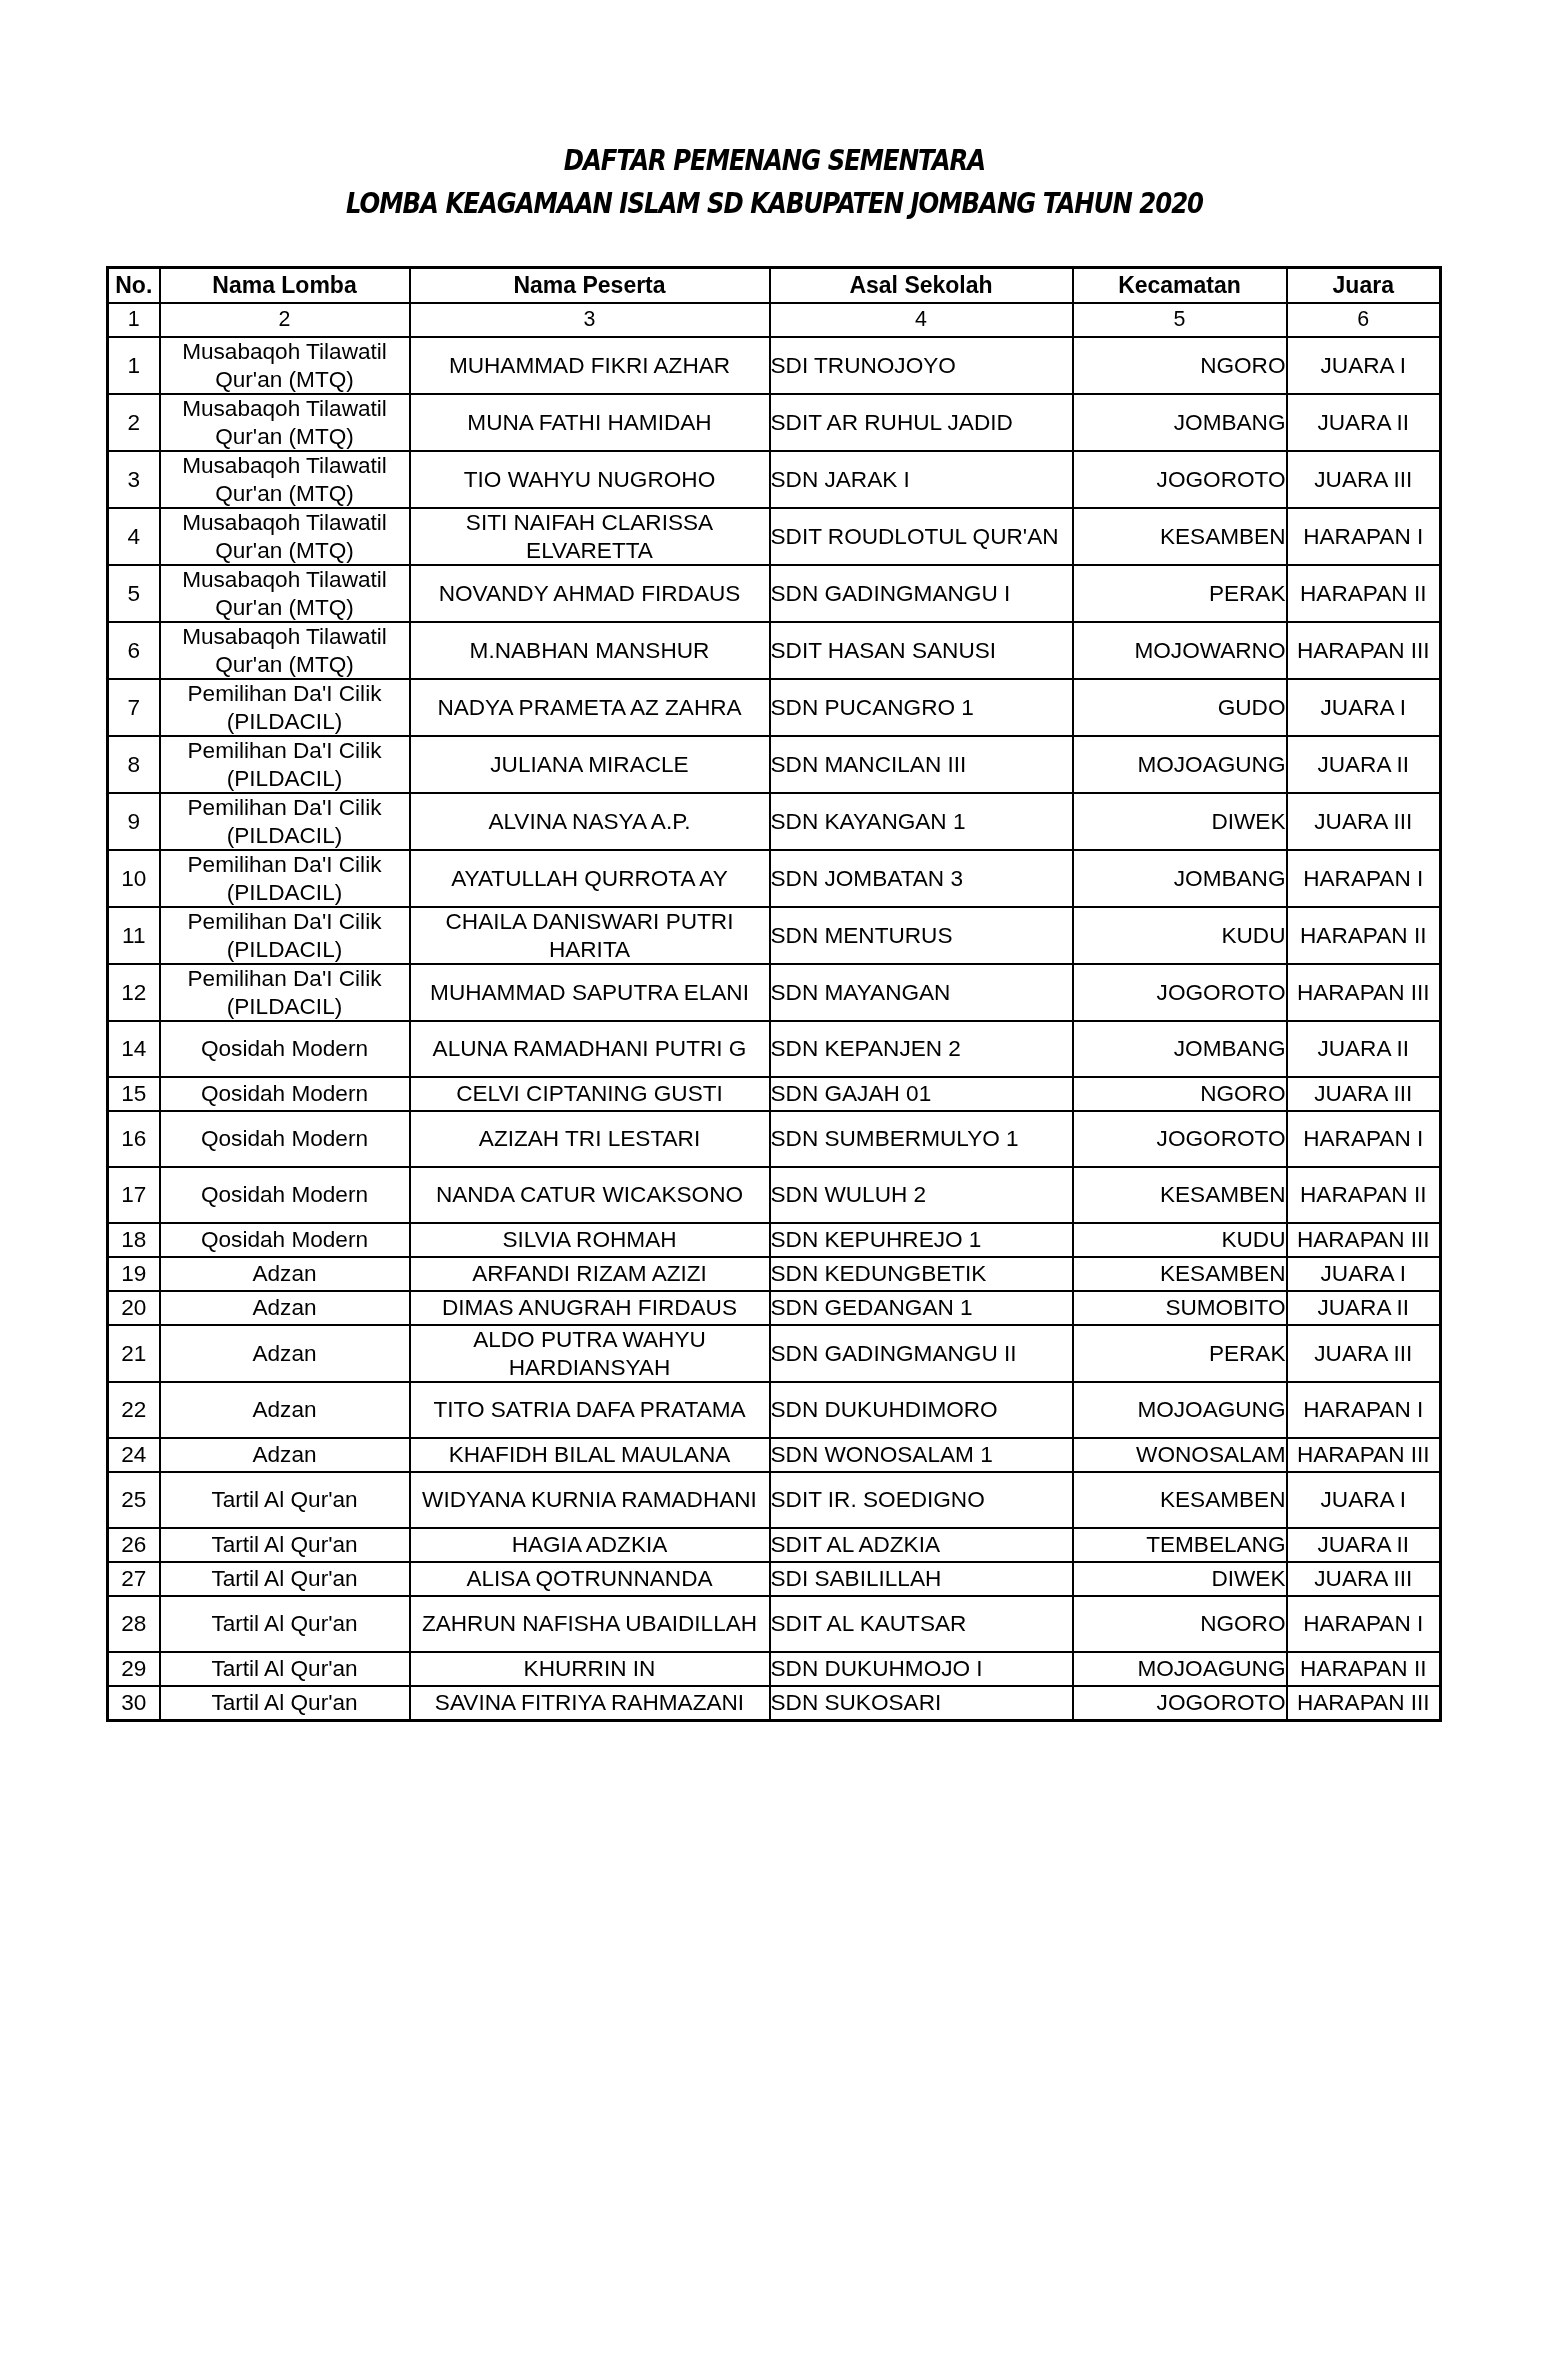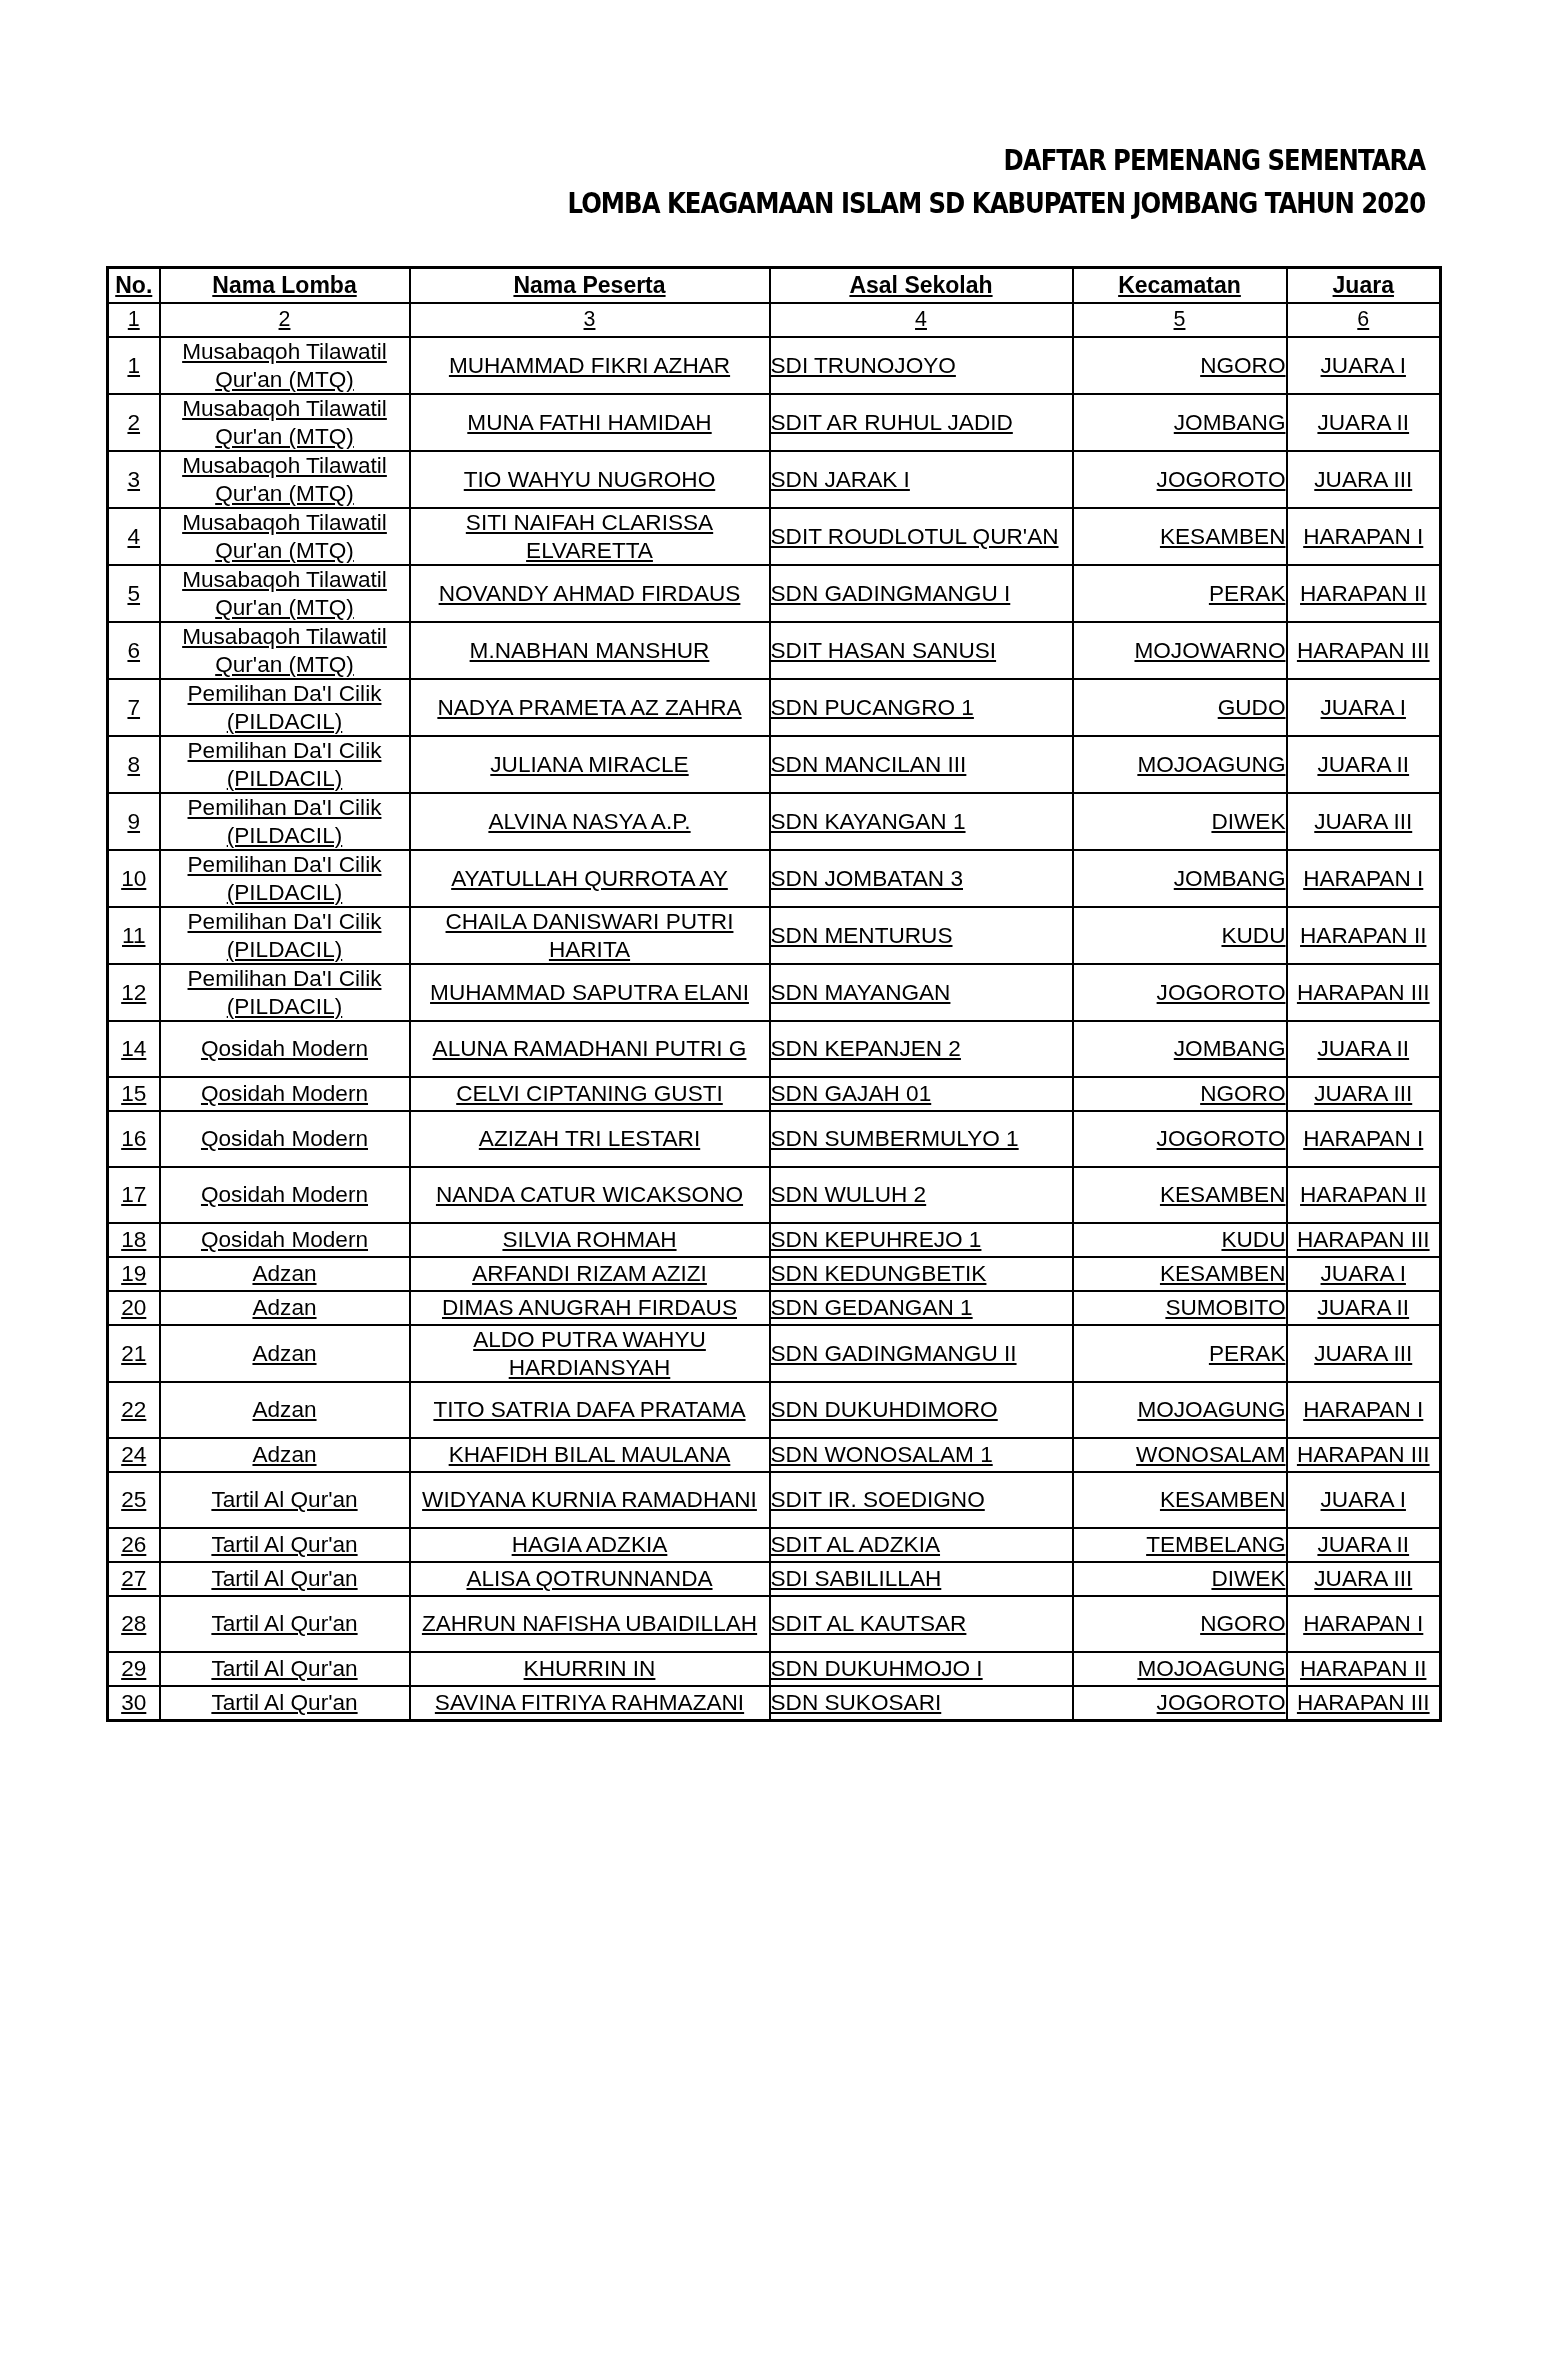--- a/index.html
+++ b/index.html
@@ -13,41 +13,41 @@
     position: relative;
     overflow: hidden;
     font-family: "Liberation Sans", sans-serif;
     color: #000000;
   }
   .title-block {
     position: absolute;
     left: 0;
     top: 139px;
     width: 1549px;
-    text-align: right;
+    text-align: center;
     font-family: "DejaVu Sans", sans-serif;
     font-weight: bold;
+    font-style: italic;
   }
   .title-line {
     font-size: 29px;
     line-height: 43px;
     letter-spacing: -1.2px;
     transform: scaleX(0.84);
     transform-origin: center;
     white-space: nowrap;
   }
   table.winners {
     position: absolute;
     left: 106px;
     top: 266px;
     width: 1333px;
     border-collapse: collapse;
     table-layout: fixed;
     border: 3.1px solid #000000;
-    text-decoration: underline;
   }
   table.winners th,
   table.winners td {
     border: 2.4px solid #000000;
     padding: 0;
     vertical-align: middle;
     font-size: 22.6px;
     line-height: 27.5px;
     overflow: hidden;
   }

